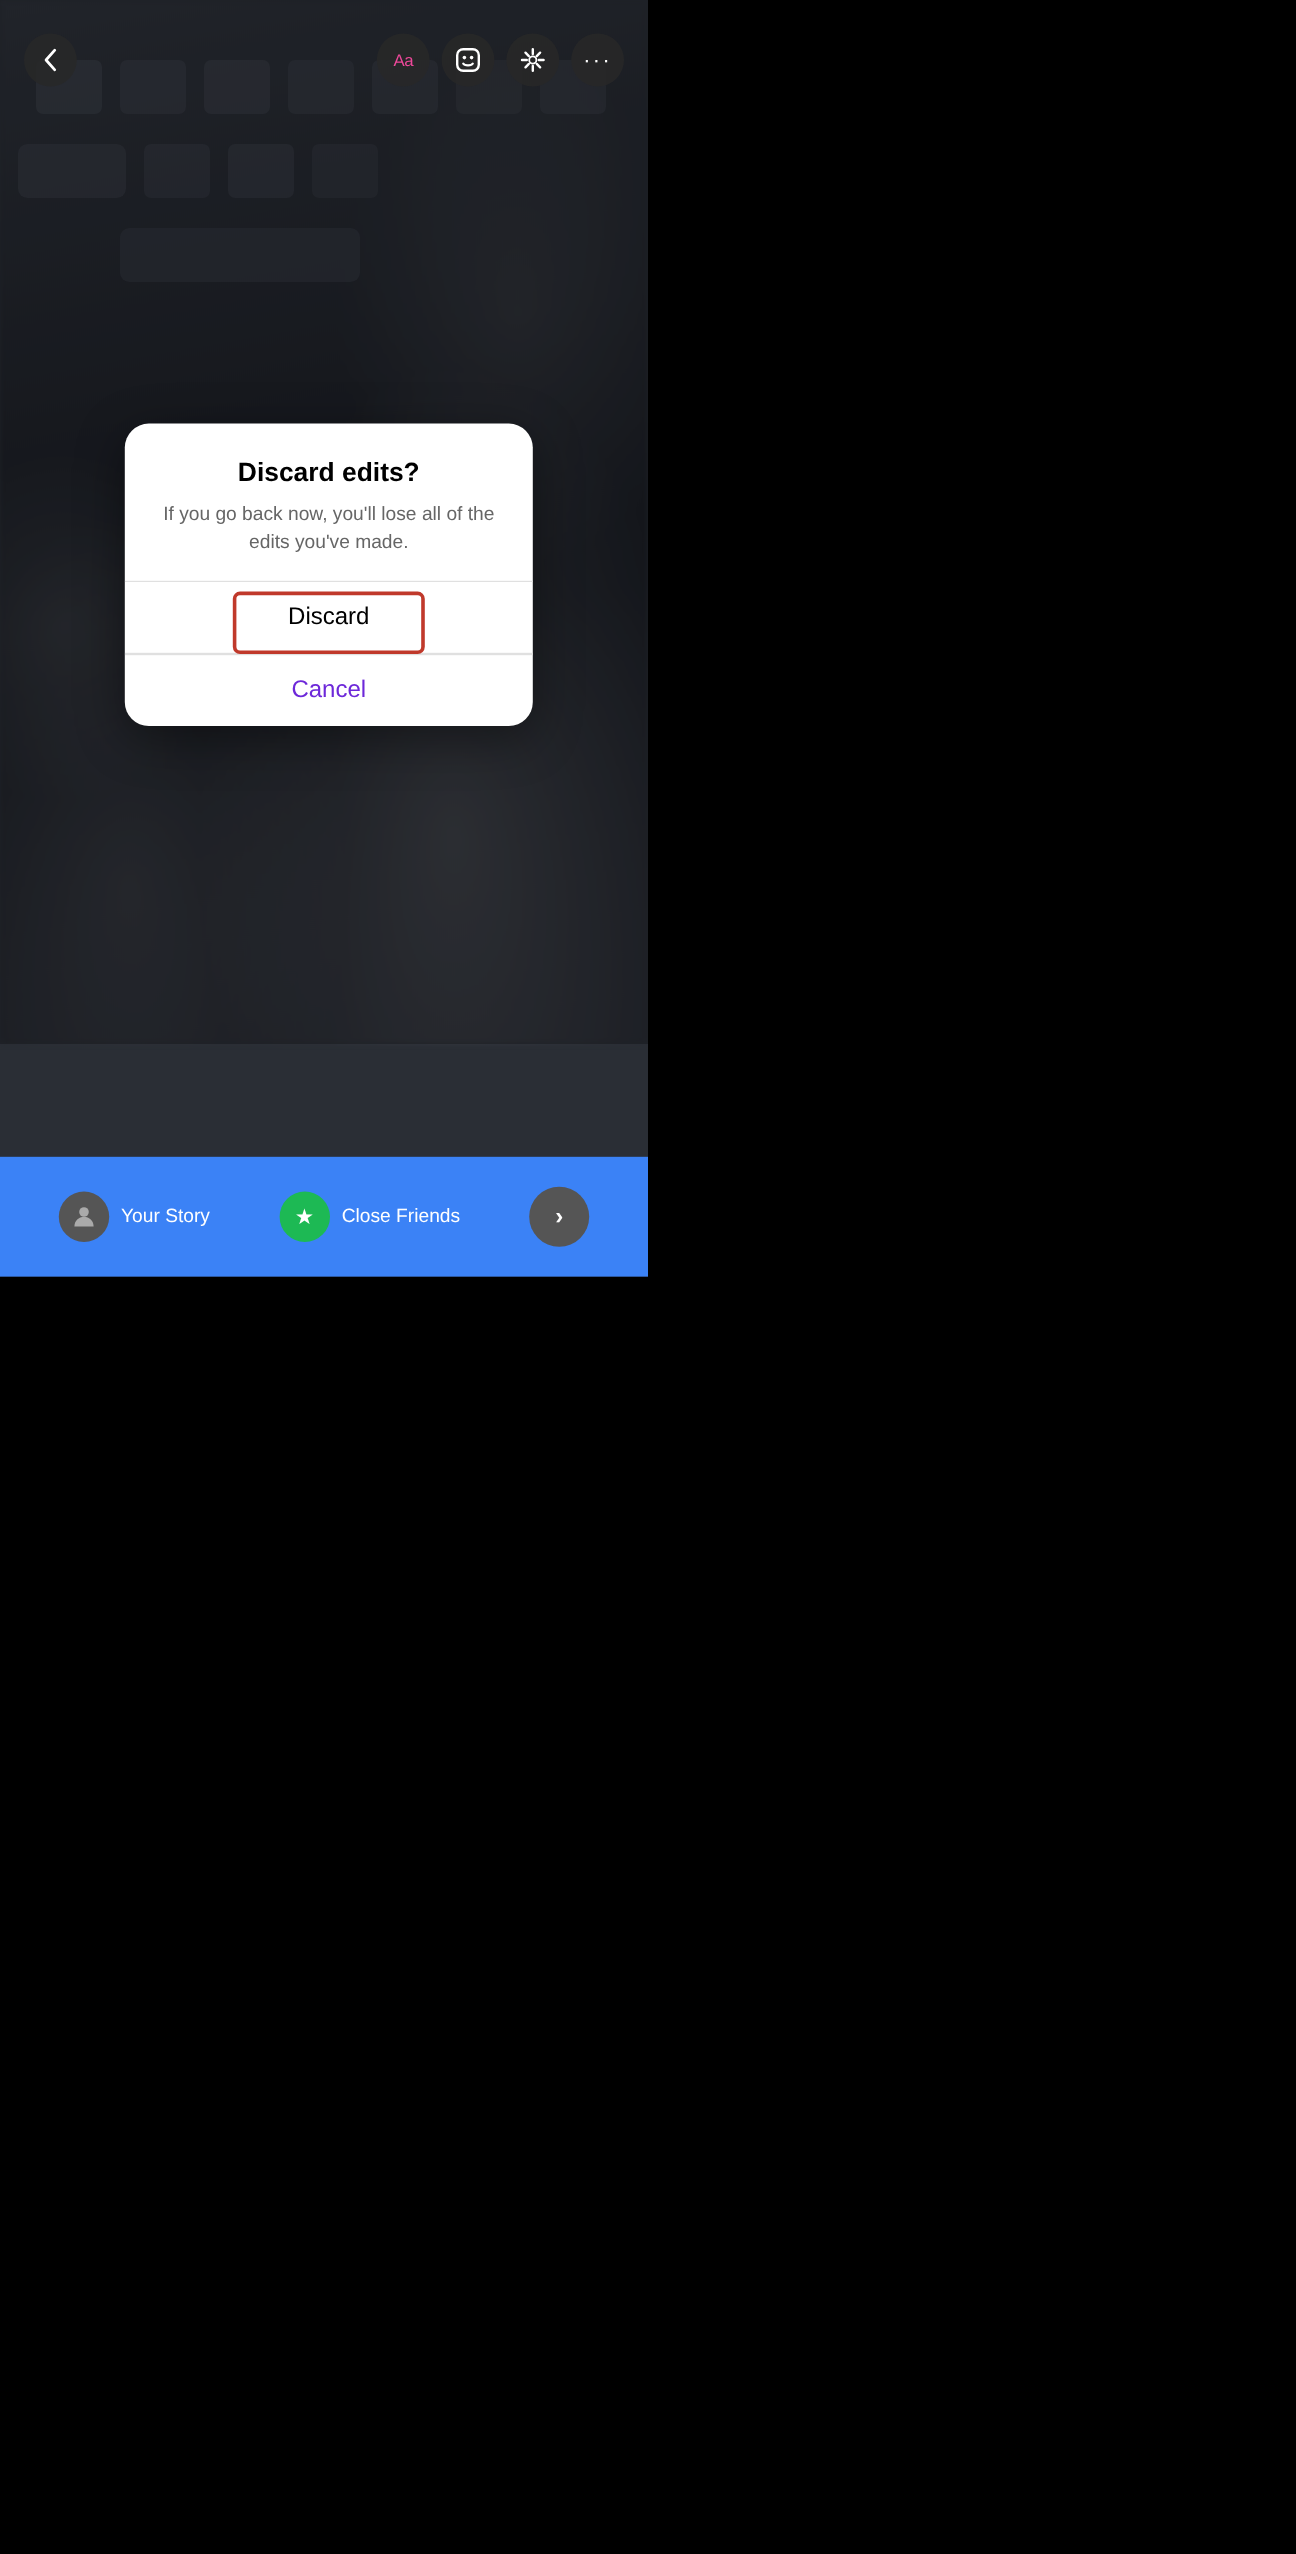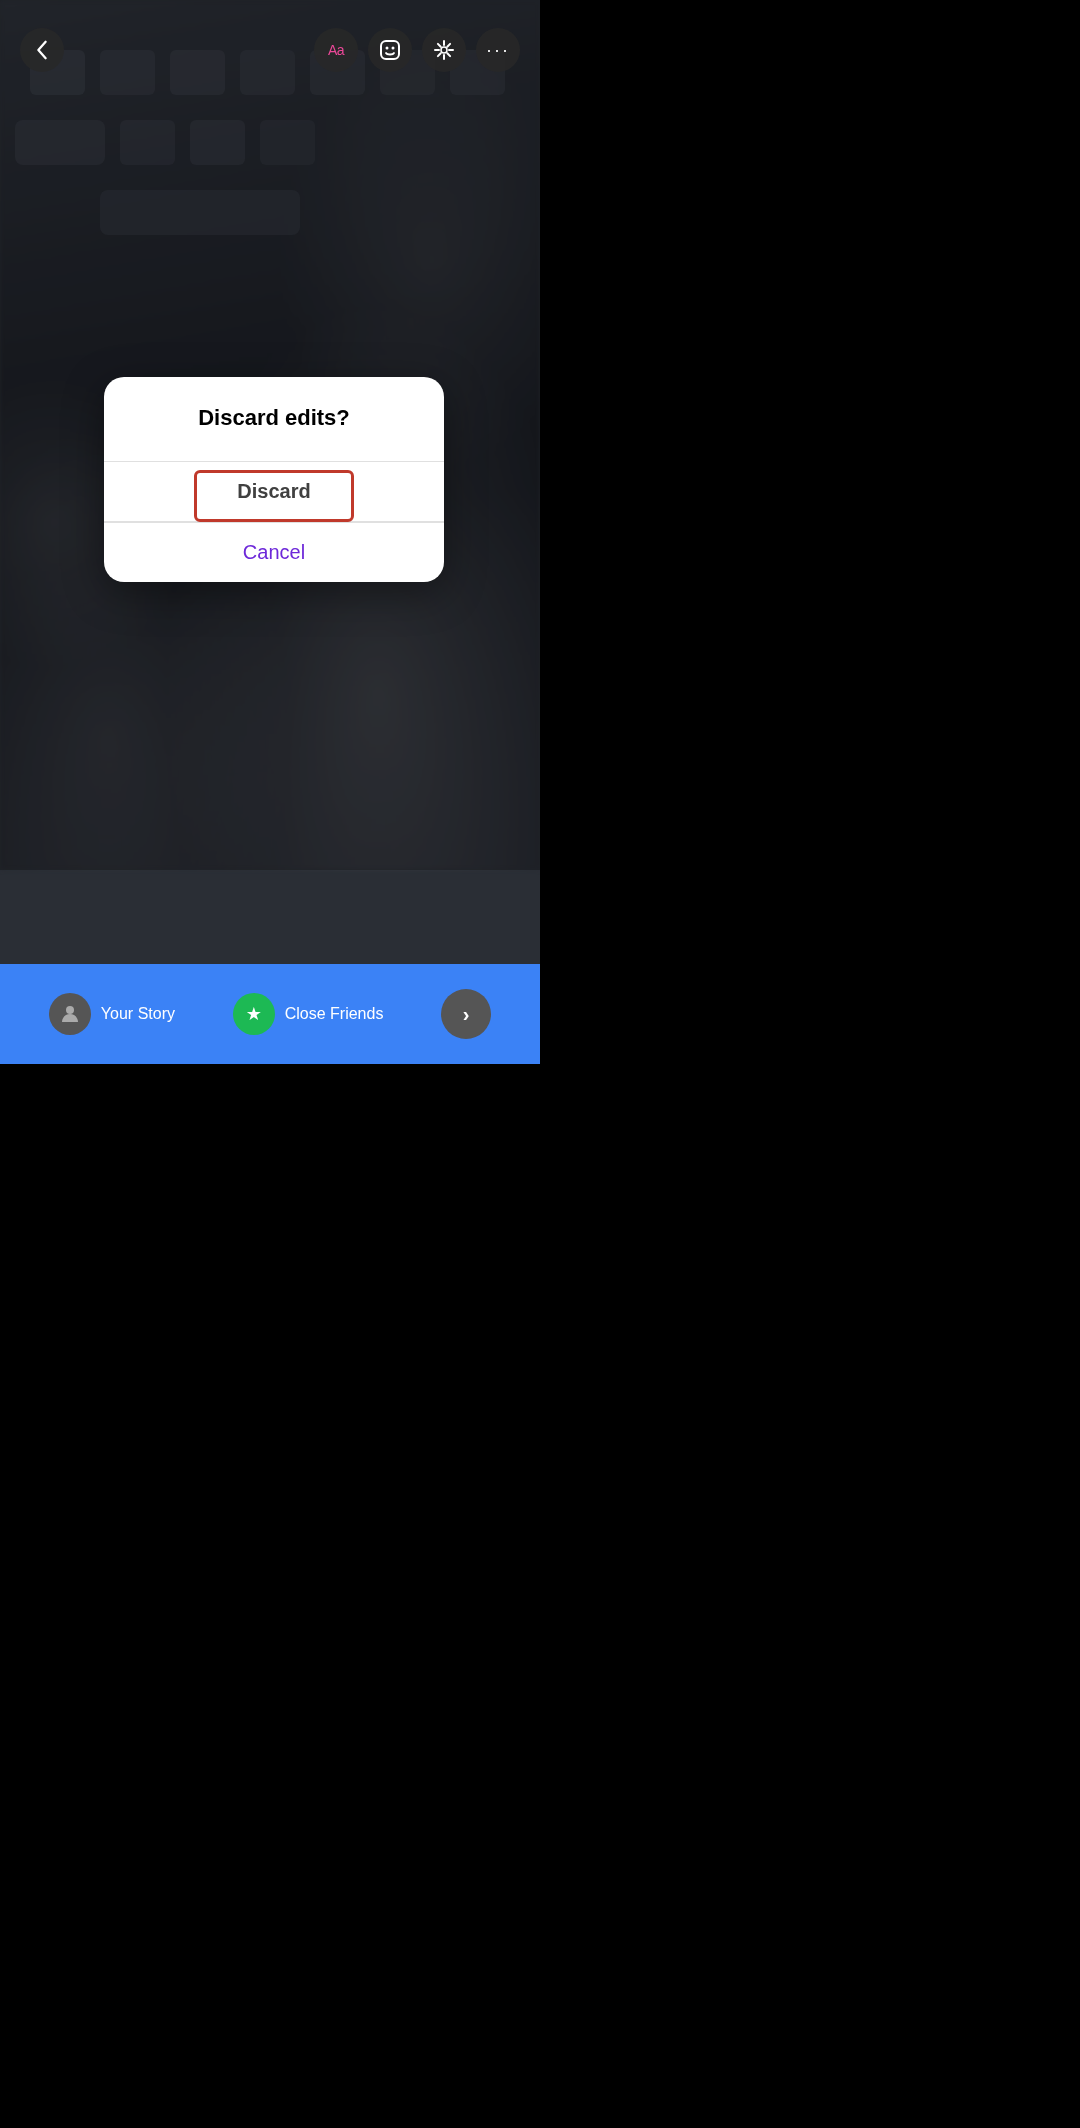--- a/index.html
+++ b/index.html
@@ -161,22 +161,22 @@
       background: transparent;
       border: none;
       font-size: 20px;
       cursor: pointer;
       text-align: center;
       display: block;
       font-family: inherit;
     }
 
     .modal-btn.discard {
-      color: #404040;
-      font-weight: 700;
+      color: #000000;
+      font-weight: 400;
       position: relative;
     }
 
     .discard-highlight {
       position: absolute;
       top: 8px; left: 50%;
       transform: translateX(-50%);
       width: 160px;
       height: 52px;
       border: 3px solid #c0392b;
@@ -334,20 +334,21 @@
     <button class="icon-btn">
       <span class="dots-icon">···</span>
     </button>
   </div>
 </div>
 
 <div class="modal-overlay">
   <div class="modal">
     <div class="modal-header">
       <div class="modal-title">Discard edits?</div>
+      <div class="modal-body">If you go back now, you'll lose all of the edits you've made.</div>
     </div>
     <div class="modal-divider"></div>
     <button class="modal-btn discard" style="position:relative;">
       <span>Discard</span>
       <div class="discard-highlight"></div>
     </button>
     <div class="modal-divider"></div>
     <div class="modal-divider"></div>
     <button class="modal-btn cancel">
       <span>Cancel</span>

